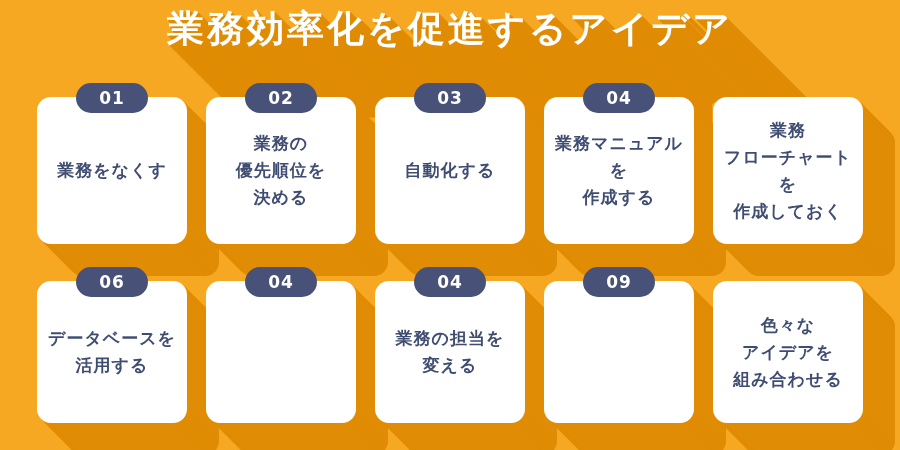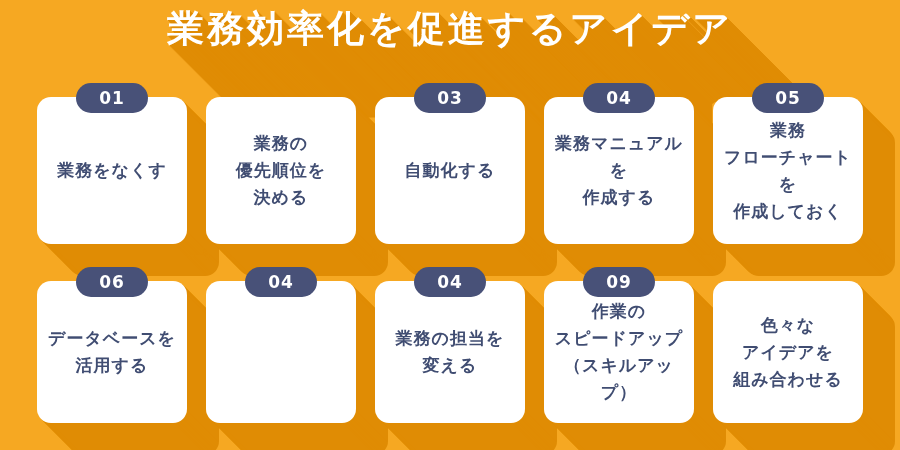--- a/index.html
+++ b/index.html
@@ -72,48 +72,47 @@
 <body>
 
 <div class="canvas">
   <h1 class="title" style="text-shadow: rgb(224, 140, 4) 1px 1px 0px, rgb(224, 140, 4) 2px 2px 0px, rgb(224, 140, 4) 3px 3px 0px, rgb(224, 140, 4) 4px 4px 0px, rgb(224, 140, 4) 5px 5px 0px, rgb(224, 140, 4) 6px 6px 0px, rgb(224, 140, 4) 7px 7px 0px, rgb(224, 140, 4) 8px 8px 0px, rgb(224, 140, 4) 9px 9px 0px, rgb(224, 140, 4) 10px 10px 0px, rgb(224, 140, 4) 11px 11px 0px, rgb(224, 140, 4) 12px 12px 0px, rgb(224, 140, 4) 13px 13px 0px, rgb(224, 140, 4) 14px 14px 0px, rgb(224, 140, 4) 15px 15px 0px, rgb(224, 140, 4) 16px 16px 0px, rgb(224, 140, 4) 17px 17px 0px, rgb(224, 140, 4) 18px 18px 0px, rgb(224, 140, 4) 19px 19px 0px, rgb(224, 140, 4) 20px 20px 0px, rgb(224, 140, 4) 21px 21px 0px, rgb(224, 140, 4) 22px 22px 0px, rgb(224, 140, 4) 23px 23px 0px, rgb(224, 140, 4) 24px 24px 0px, rgb(224, 140, 4) 25px 25px 0px, rgb(224, 140, 4) 26px 26px 0px, rgb(224, 140, 4) 27px 27px 0px, rgb(224, 140, 4) 28px 28px 0px, rgb(224, 140, 4) 29px 29px 0px, rgb(224, 140, 4) 30px 30px 0px, rgb(224, 140, 4) 31px 31px 0px, rgb(224, 140, 4) 32px 32px 0px, rgb(224, 140, 4) 33px 33px 0px, rgb(224, 140, 4) 34px 34px 0px, rgb(224, 140, 4) 35px 35px 0px, rgb(224, 140, 4) 36px 36px 0px, rgb(224, 140, 4) 37px 37px 0px, rgb(224, 140, 4) 38px 38px 0px, rgb(224, 140, 4) 39px 39px 0px, rgb(224, 140, 4) 40px 40px 0px, rgb(224, 140, 4) 41px 41px 0px, rgb(224, 140, 4) 42px 42px 0px, rgb(224, 140, 4) 43px 43px 0px, rgb(224, 140, 4) 44px 44px 0px, rgb(224, 140, 4) 45px 45px 0px, rgb(224, 140, 4) 46px 46px 0px, rgb(224, 140, 4) 47px 47px 0px, rgb(224, 140, 4) 48px 48px 0px, rgb(224, 140, 4) 49px 49px 0px, rgb(224, 140, 4) 50px 50px 0px, rgb(224, 140, 4) 51px 51px 0px, rgb(224, 140, 4) 52px 52px 0px, rgb(224, 140, 4) 53px 53px 0px, rgb(224, 140, 4) 54px 54px 0px, rgb(224, 140, 4) 55px 55px 0px, rgb(224, 140, 4) 56px 56px 0px, rgb(224, 140, 4) 57px 57px 0px, rgb(224, 140, 4) 58px 58px 0px, rgb(224, 140, 4) 59px 59px 0px, rgb(224, 140, 4) 60px 60px 0px, rgb(224, 140, 4) 61px 61px 0px, rgb(224, 140, 4) 62px 62px 0px, rgb(224, 140, 4) 63px 63px 0px, rgb(224, 140, 4) 64px 64px 0px, rgb(224, 140, 4) 65px 65px 0px, rgb(224, 140, 4) 66px 66px 0px, rgb(224, 140, 4) 67px 67px 0px, rgb(224, 140, 4) 68px 68px 0px, rgb(224, 140, 4) 69px 69px 0px, rgb(224, 140, 4) 70px 70px 0px, rgb(224, 140, 4) 71px 71px 0px, rgb(224, 140, 4) 72px 72px 0px, rgb(224, 140, 4) 73px 73px 0px, rgb(224, 140, 4) 74px 74px 0px, rgb(224, 140, 4) 75px 75px 0px, rgb(224, 140, 4) 76px 76px 0px, rgb(224, 140, 4) 77px 77px 0px, rgb(224, 140, 4) 78px 78px 0px, rgb(224, 140, 4) 79px 79px 0px, rgb(224, 140, 4) 80px 80px 0px;">業務効率化を促進するアイデア</h1>
   <div class="row row-1" id="row1">
       <div class="card" style="box-shadow: rgb(224, 140, 4) 1px 1px 0px, rgb(224, 140, 4) 2px 2px 0px, rgb(224, 140, 4) 3px 3px 0px, rgb(224, 140, 4) 4px 4px 0px, rgb(224, 140, 4) 5px 5px 0px, rgb(224, 140, 4) 6px 6px 0px, rgb(224, 140, 4) 7px 7px 0px, rgb(224, 140, 4) 8px 8px 0px, rgb(224, 140, 4) 9px 9px 0px, rgb(224, 140, 4) 10px 10px 0px, rgb(224, 140, 4) 11px 11px 0px, rgb(224, 140, 4) 12px 12px 0px, rgb(224, 140, 4) 13px 13px 0px, rgb(224, 140, 4) 14px 14px 0px, rgb(224, 140, 4) 15px 15px 0px, rgb(224, 140, 4) 16px 16px 0px, rgb(224, 140, 4) 17px 17px 0px, rgb(224, 140, 4) 18px 18px 0px, rgb(224, 140, 4) 19px 19px 0px, rgb(224, 140, 4) 20px 20px 0px, rgb(224, 140, 4) 21px 21px 0px, rgb(224, 140, 4) 22px 22px 0px, rgb(224, 140, 4) 23px 23px 0px, rgb(224, 140, 4) 24px 24px 0px, rgb(224, 140, 4) 25px 25px 0px, rgb(224, 140, 4) 26px 26px 0px, rgb(224, 140, 4) 27px 27px 0px, rgb(224, 140, 4) 28px 28px 0px, rgb(224, 140, 4) 29px 29px 0px, rgb(224, 140, 4) 30px 30px 0px, rgb(224, 140, 4) 31px 31px 0px, rgb(224, 140, 4) 32px 32px 0px;">
     <div class="badge">01</div>
     <div class="card-text">業務をなくす</div>
   </div>
       <div class="card" style="box-shadow: rgb(224, 140, 4) 1px 1px 0px, rgb(224, 140, 4) 2px 2px 0px, rgb(224, 140, 4) 3px 3px 0px, rgb(224, 140, 4) 4px 4px 0px, rgb(224, 140, 4) 5px 5px 0px, rgb(224, 140, 4) 6px 6px 0px, rgb(224, 140, 4) 7px 7px 0px, rgb(224, 140, 4) 8px 8px 0px, rgb(224, 140, 4) 9px 9px 0px, rgb(224, 140, 4) 10px 10px 0px, rgb(224, 140, 4) 11px 11px 0px, rgb(224, 140, 4) 12px 12px 0px, rgb(224, 140, 4) 13px 13px 0px, rgb(224, 140, 4) 14px 14px 0px, rgb(224, 140, 4) 15px 15px 0px, rgb(224, 140, 4) 16px 16px 0px, rgb(224, 140, 4) 17px 17px 0px, rgb(224, 140, 4) 18px 18px 0px, rgb(224, 140, 4) 19px 19px 0px, rgb(224, 140, 4) 20px 20px 0px, rgb(224, 140, 4) 21px 21px 0px, rgb(224, 140, 4) 22px 22px 0px, rgb(224, 140, 4) 23px 23px 0px, rgb(224, 140, 4) 24px 24px 0px, rgb(224, 140, 4) 25px 25px 0px, rgb(224, 140, 4) 26px 26px 0px, rgb(224, 140, 4) 27px 27px 0px, rgb(224, 140, 4) 28px 28px 0px, rgb(224, 140, 4) 29px 29px 0px, rgb(224, 140, 4) 30px 30px 0px, rgb(224, 140, 4) 31px 31px 0px, rgb(224, 140, 4) 32px 32px 0px;">
+    <div class="badge">02</div>
     <div class="card-text">業務の<br>優先順位を<br>決める</div>
   </div>
       <div class="card" style="box-shadow: rgb(224, 140, 4) 1px 1px 0px, rgb(224, 140, 4) 2px 2px 0px, rgb(224, 140, 4) 3px 3px 0px, rgb(224, 140, 4) 4px 4px 0px, rgb(224, 140, 4) 5px 5px 0px, rgb(224, 140, 4) 6px 6px 0px, rgb(224, 140, 4) 7px 7px 0px, rgb(224, 140, 4) 8px 8px 0px, rgb(224, 140, 4) 9px 9px 0px, rgb(224, 140, 4) 10px 10px 0px, rgb(224, 140, 4) 11px 11px 0px, rgb(224, 140, 4) 12px 12px 0px, rgb(224, 140, 4) 13px 13px 0px, rgb(224, 140, 4) 14px 14px 0px, rgb(224, 140, 4) 15px 15px 0px, rgb(224, 140, 4) 16px 16px 0px, rgb(224, 140, 4) 17px 17px 0px, rgb(224, 140, 4) 18px 18px 0px, rgb(224, 140, 4) 19px 19px 0px, rgb(224, 140, 4) 20px 20px 0px, rgb(224, 140, 4) 21px 21px 0px, rgb(224, 140, 4) 22px 22px 0px, rgb(224, 140, 4) 23px 23px 0px, rgb(224, 140, 4) 24px 24px 0px, rgb(224, 140, 4) 25px 25px 0px, rgb(224, 140, 4) 26px 26px 0px, rgb(224, 140, 4) 27px 27px 0px, rgb(224, 140, 4) 28px 28px 0px, rgb(224, 140, 4) 29px 29px 0px, rgb(224, 140, 4) 30px 30px 0px, rgb(224, 140, 4) 31px 31px 0px, rgb(224, 140, 4) 32px 32px 0px;">
     <div class="badge">03</div>
     <div class="card-text">自動化する</div>
   </div>
       <div class="card" style="box-shadow: rgb(224, 140, 4) 1px 1px 0px, rgb(224, 140, 4) 2px 2px 0px, rgb(224, 140, 4) 3px 3px 0px, rgb(224, 140, 4) 4px 4px 0px, rgb(224, 140, 4) 5px 5px 0px, rgb(224, 140, 4) 6px 6px 0px, rgb(224, 140, 4) 7px 7px 0px, rgb(224, 140, 4) 8px 8px 0px, rgb(224, 140, 4) 9px 9px 0px, rgb(224, 140, 4) 10px 10px 0px, rgb(224, 140, 4) 11px 11px 0px, rgb(224, 140, 4) 12px 12px 0px, rgb(224, 140, 4) 13px 13px 0px, rgb(224, 140, 4) 14px 14px 0px, rgb(224, 140, 4) 15px 15px 0px, rgb(224, 140, 4) 16px 16px 0px, rgb(224, 140, 4) 17px 17px 0px, rgb(224, 140, 4) 18px 18px 0px, rgb(224, 140, 4) 19px 19px 0px, rgb(224, 140, 4) 20px 20px 0px, rgb(224, 140, 4) 21px 21px 0px, rgb(224, 140, 4) 22px 22px 0px, rgb(224, 140, 4) 23px 23px 0px, rgb(224, 140, 4) 24px 24px 0px, rgb(224, 140, 4) 25px 25px 0px, rgb(224, 140, 4) 26px 26px 0px, rgb(224, 140, 4) 27px 27px 0px, rgb(224, 140, 4) 28px 28px 0px, rgb(224, 140, 4) 29px 29px 0px, rgb(224, 140, 4) 30px 30px 0px, rgb(224, 140, 4) 31px 31px 0px, rgb(224, 140, 4) 32px 32px 0px;">
     <div class="badge">04</div>
     <div class="card-text">業務マニュアルを<br>作成する</div>
   </div>
       <div class="card" style="box-shadow: rgb(224, 140, 4) 1px 1px 0px, rgb(224, 140, 4) 2px 2px 0px, rgb(224, 140, 4) 3px 3px 0px, rgb(224, 140, 4) 4px 4px 0px, rgb(224, 140, 4) 5px 5px 0px, rgb(224, 140, 4) 6px 6px 0px, rgb(224, 140, 4) 7px 7px 0px, rgb(224, 140, 4) 8px 8px 0px, rgb(224, 140, 4) 9px 9px 0px, rgb(224, 140, 4) 10px 10px 0px, rgb(224, 140, 4) 11px 11px 0px, rgb(224, 140, 4) 12px 12px 0px, rgb(224, 140, 4) 13px 13px 0px, rgb(224, 140, 4) 14px 14px 0px, rgb(224, 140, 4) 15px 15px 0px, rgb(224, 140, 4) 16px 16px 0px, rgb(224, 140, 4) 17px 17px 0px, rgb(224, 140, 4) 18px 18px 0px, rgb(224, 140, 4) 19px 19px 0px, rgb(224, 140, 4) 20px 20px 0px, rgb(224, 140, 4) 21px 21px 0px, rgb(224, 140, 4) 22px 22px 0px, rgb(224, 140, 4) 23px 23px 0px, rgb(224, 140, 4) 24px 24px 0px, rgb(224, 140, 4) 25px 25px 0px, rgb(224, 140, 4) 26px 26px 0px, rgb(224, 140, 4) 27px 27px 0px, rgb(224, 140, 4) 28px 28px 0px, rgb(224, 140, 4) 29px 29px 0px, rgb(224, 140, 4) 30px 30px 0px, rgb(224, 140, 4) 31px 31px 0px, rgb(224, 140, 4) 32px 32px 0px;">
-    <div class="badge">05</div>
     <div class="card-text">業務<br>フローチャートを<br>作成しておく</div>
   </div>
     </div>
   <div class="row row-2" id="row2">
       <div class="card" style="box-shadow: rgb(224, 140, 4) 1px 1px 0px, rgb(224, 140, 4) 2px 2px 0px, rgb(224, 140, 4) 3px 3px 0px, rgb(224, 140, 4) 4px 4px 0px, rgb(224, 140, 4) 5px 5px 0px, rgb(224, 140, 4) 6px 6px 0px, rgb(224, 140, 4) 7px 7px 0px, rgb(224, 140, 4) 8px 8px 0px, rgb(224, 140, 4) 9px 9px 0px, rgb(224, 140, 4) 10px 10px 0px, rgb(224, 140, 4) 11px 11px 0px, rgb(224, 140, 4) 12px 12px 0px, rgb(224, 140, 4) 13px 13px 0px, rgb(224, 140, 4) 14px 14px 0px, rgb(224, 140, 4) 15px 15px 0px, rgb(224, 140, 4) 16px 16px 0px, rgb(224, 140, 4) 17px 17px 0px, rgb(224, 140, 4) 18px 18px 0px, rgb(224, 140, 4) 19px 19px 0px, rgb(224, 140, 4) 20px 20px 0px, rgb(224, 140, 4) 21px 21px 0px, rgb(224, 140, 4) 22px 22px 0px, rgb(224, 140, 4) 23px 23px 0px, rgb(224, 140, 4) 24px 24px 0px, rgb(224, 140, 4) 25px 25px 0px, rgb(224, 140, 4) 26px 26px 0px, rgb(224, 140, 4) 27px 27px 0px, rgb(224, 140, 4) 28px 28px 0px, rgb(224, 140, 4) 29px 29px 0px, rgb(224, 140, 4) 30px 30px 0px, rgb(224, 140, 4) 31px 31px 0px, rgb(224, 140, 4) 32px 32px 0px;">
     <div class="badge">06</div>
     <div class="card-text">データベースを<br>活用する</div>
   </div>
       <div class="card" style="box-shadow: rgb(224, 140, 4) 1px 1px 0px, rgb(224, 140, 4) 2px 2px 0px, rgb(224, 140, 4) 3px 3px 0px, rgb(224, 140, 4) 4px 4px 0px, rgb(224, 140, 4) 5px 5px 0px, rgb(224, 140, 4) 6px 6px 0px, rgb(224, 140, 4) 7px 7px 0px, rgb(224, 140, 4) 8px 8px 0px, rgb(224, 140, 4) 9px 9px 0px, rgb(224, 140, 4) 10px 10px 0px, rgb(224, 140, 4) 11px 11px 0px, rgb(224, 140, 4) 12px 12px 0px, rgb(224, 140, 4) 13px 13px 0px, rgb(224, 140, 4) 14px 14px 0px, rgb(224, 140, 4) 15px 15px 0px, rgb(224, 140, 4) 16px 16px 0px, rgb(224, 140, 4) 17px 17px 0px, rgb(224, 140, 4) 18px 18px 0px, rgb(224, 140, 4) 19px 19px 0px, rgb(224, 140, 4) 20px 20px 0px, rgb(224, 140, 4) 21px 21px 0px, rgb(224, 140, 4) 22px 22px 0px, rgb(224, 140, 4) 23px 23px 0px, rgb(224, 140, 4) 24px 24px 0px, rgb(224, 140, 4) 25px 25px 0px, rgb(224, 140, 4) 26px 26px 0px, rgb(224, 140, 4) 27px 27px 0px, rgb(224, 140, 4) 28px 28px 0px, rgb(224, 140, 4) 29px 29px 0px, rgb(224, 140, 4) 30px 30px 0px, rgb(224, 140, 4) 31px 31px 0px, rgb(224, 140, 4) 32px 32px 0px;">
     <div class="badge">04</div>
   </div>
       <div class="card" style="box-shadow: rgb(224, 140, 4) 1px 1px 0px, rgb(224, 140, 4) 2px 2px 0px, rgb(224, 140, 4) 3px 3px 0px, rgb(224, 140, 4) 4px 4px 0px, rgb(224, 140, 4) 5px 5px 0px, rgb(224, 140, 4) 6px 6px 0px, rgb(224, 140, 4) 7px 7px 0px, rgb(224, 140, 4) 8px 8px 0px, rgb(224, 140, 4) 9px 9px 0px, rgb(224, 140, 4) 10px 10px 0px, rgb(224, 140, 4) 11px 11px 0px, rgb(224, 140, 4) 12px 12px 0px, rgb(224, 140, 4) 13px 13px 0px, rgb(224, 140, 4) 14px 14px 0px, rgb(224, 140, 4) 15px 15px 0px, rgb(224, 140, 4) 16px 16px 0px, rgb(224, 140, 4) 17px 17px 0px, rgb(224, 140, 4) 18px 18px 0px, rgb(224, 140, 4) 19px 19px 0px, rgb(224, 140, 4) 20px 20px 0px, rgb(224, 140, 4) 21px 21px 0px, rgb(224, 140, 4) 22px 22px 0px, rgb(224, 140, 4) 23px 23px 0px, rgb(224, 140, 4) 24px 24px 0px, rgb(224, 140, 4) 25px 25px 0px, rgb(224, 140, 4) 26px 26px 0px, rgb(224, 140, 4) 27px 27px 0px, rgb(224, 140, 4) 28px 28px 0px, rgb(224, 140, 4) 29px 29px 0px, rgb(224, 140, 4) 30px 30px 0px, rgb(224, 140, 4) 31px 31px 0px, rgb(224, 140, 4) 32px 32px 0px;">
     <div class="badge">04</div>
     <div class="card-text">業務の担当を<br>変える</div>
   </div>
       <div class="card" style="box-shadow: rgb(224, 140, 4) 1px 1px 0px, rgb(224, 140, 4) 2px 2px 0px, rgb(224, 140, 4) 3px 3px 0px, rgb(224, 140, 4) 4px 4px 0px, rgb(224, 140, 4) 5px 5px 0px, rgb(224, 140, 4) 6px 6px 0px, rgb(224, 140, 4) 7px 7px 0px, rgb(224, 140, 4) 8px 8px 0px, rgb(224, 140, 4) 9px 9px 0px, rgb(224, 140, 4) 10px 10px 0px, rgb(224, 140, 4) 11px 11px 0px, rgb(224, 140, 4) 12px 12px 0px, rgb(224, 140, 4) 13px 13px 0px, rgb(224, 140, 4) 14px 14px 0px, rgb(224, 140, 4) 15px 15px 0px, rgb(224, 140, 4) 16px 16px 0px, rgb(224, 140, 4) 17px 17px 0px, rgb(224, 140, 4) 18px 18px 0px, rgb(224, 140, 4) 19px 19px 0px, rgb(224, 140, 4) 20px 20px 0px, rgb(224, 140, 4) 21px 21px 0px, rgb(224, 140, 4) 22px 22px 0px, rgb(224, 140, 4) 23px 23px 0px, rgb(224, 140, 4) 24px 24px 0px, rgb(224, 140, 4) 25px 25px 0px, rgb(224, 140, 4) 26px 26px 0px, rgb(224, 140, 4) 27px 27px 0px, rgb(224, 140, 4) 28px 28px 0px, rgb(224, 140, 4) 29px 29px 0px, rgb(224, 140, 4) 30px 30px 0px, rgb(224, 140, 4) 31px 31px 0px, rgb(224, 140, 4) 32px 32px 0px;">
     <div class="badge">09</div>
-    <div class="card-text">作業の<br>スピードアップ<br>（スキルアップ）</div>
   </div>
       <div class="card" style="box-shadow: rgb(224, 140, 4) 1px 1px 0px, rgb(224, 140, 4) 2px 2px 0px, rgb(224, 140, 4) 3px 3px 0px, rgb(224, 140, 4) 4px 4px 0px, rgb(224, 140, 4) 5px 5px 0px, rgb(224, 140, 4) 6px 6px 0px, rgb(224, 140, 4) 7px 7px 0px, rgb(224, 140, 4) 8px 8px 0px, rgb(224, 140, 4) 9px 9px 0px, rgb(224, 140, 4) 10px 10px 0px, rgb(224, 140, 4) 11px 11px 0px, rgb(224, 140, 4) 12px 12px 0px, rgb(224, 140, 4) 13px 13px 0px, rgb(224, 140, 4) 14px 14px 0px, rgb(224, 140, 4) 15px 15px 0px, rgb(224, 140, 4) 16px 16px 0px, rgb(224, 140, 4) 17px 17px 0px, rgb(224, 140, 4) 18px 18px 0px, rgb(224, 140, 4) 19px 19px 0px, rgb(224, 140, 4) 20px 20px 0px, rgb(224, 140, 4) 21px 21px 0px, rgb(224, 140, 4) 22px 22px 0px, rgb(224, 140, 4) 23px 23px 0px, rgb(224, 140, 4) 24px 24px 0px, rgb(224, 140, 4) 25px 25px 0px, rgb(224, 140, 4) 26px 26px 0px, rgb(224, 140, 4) 27px 27px 0px, rgb(224, 140, 4) 28px 28px 0px, rgb(224, 140, 4) 29px 29px 0px, rgb(224, 140, 4) 30px 30px 0px, rgb(224, 140, 4) 31px 31px 0px, rgb(224, 140, 4) 32px 32px 0px;">
     <div class="card-text">色々な<br>アイデアを<br>組み合わせる</div>
   </div>
     </div>
 </div>
 
 </body></html>

